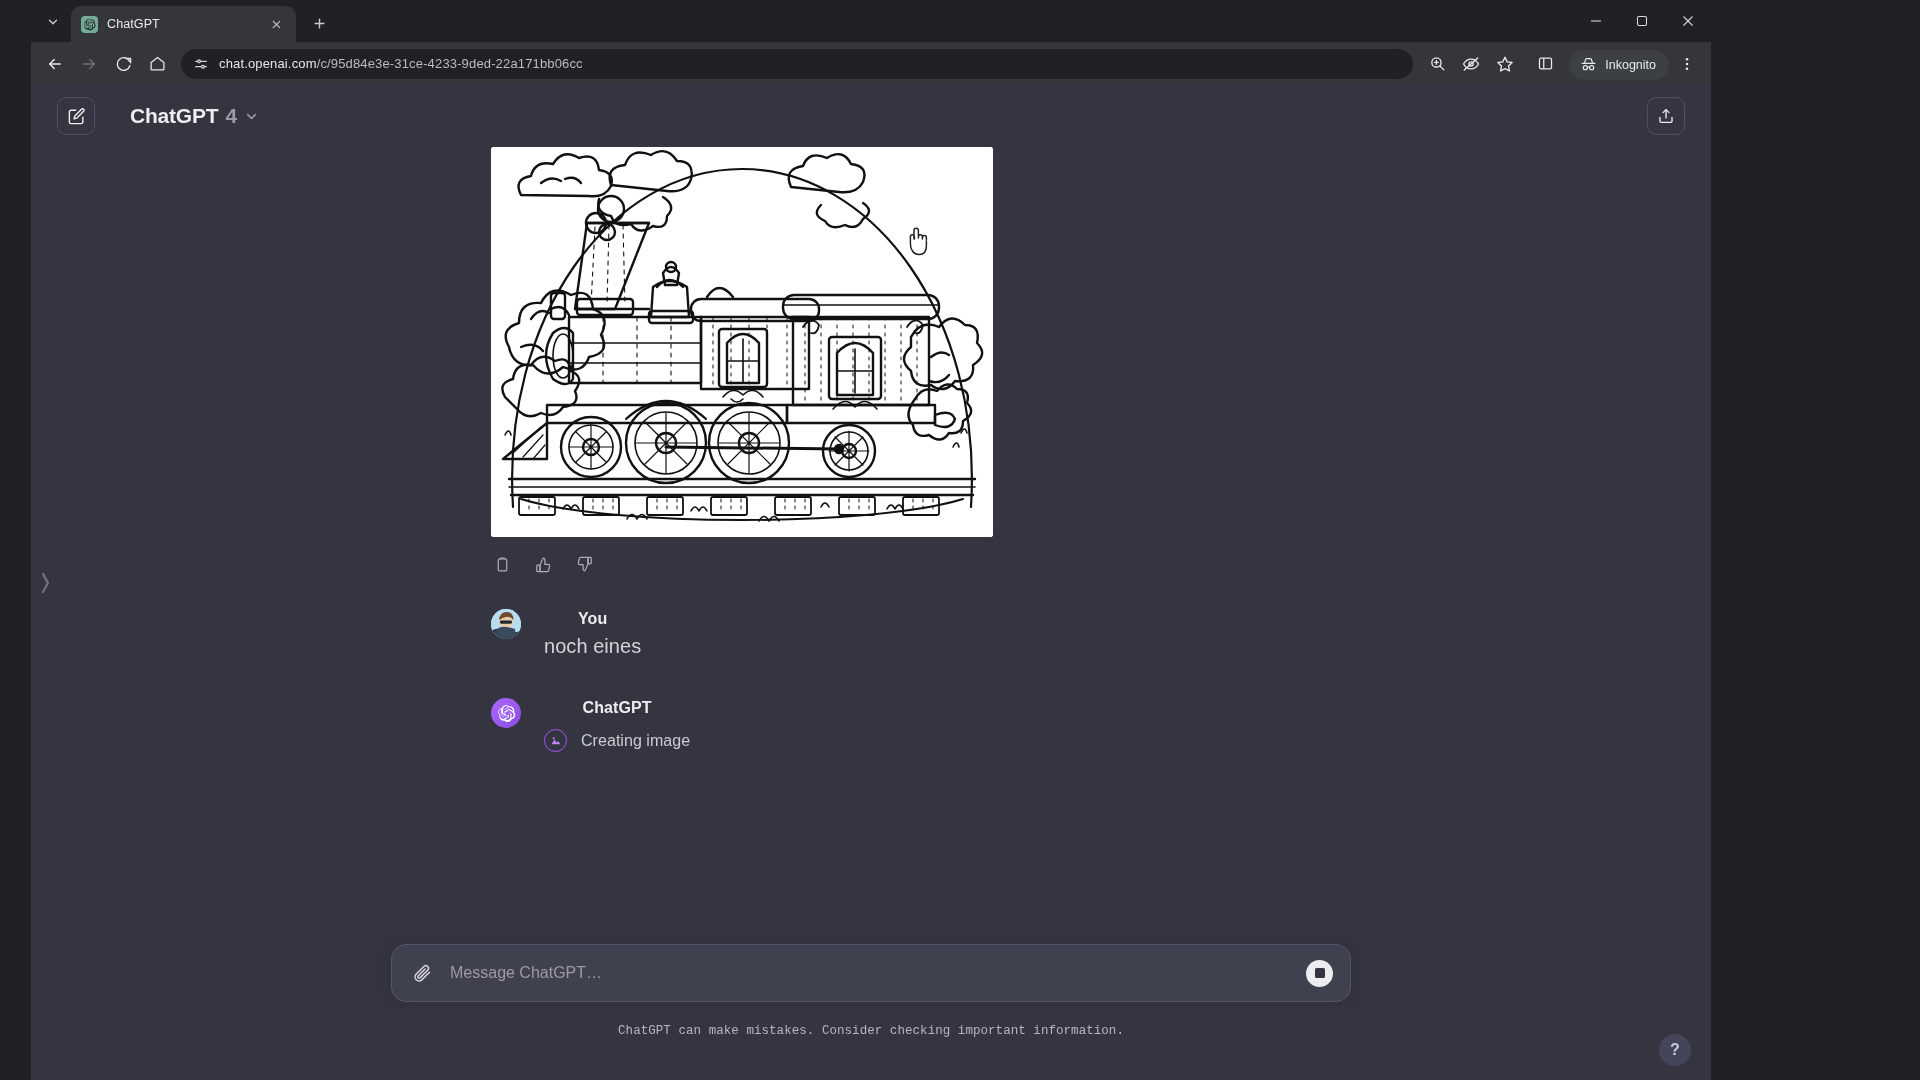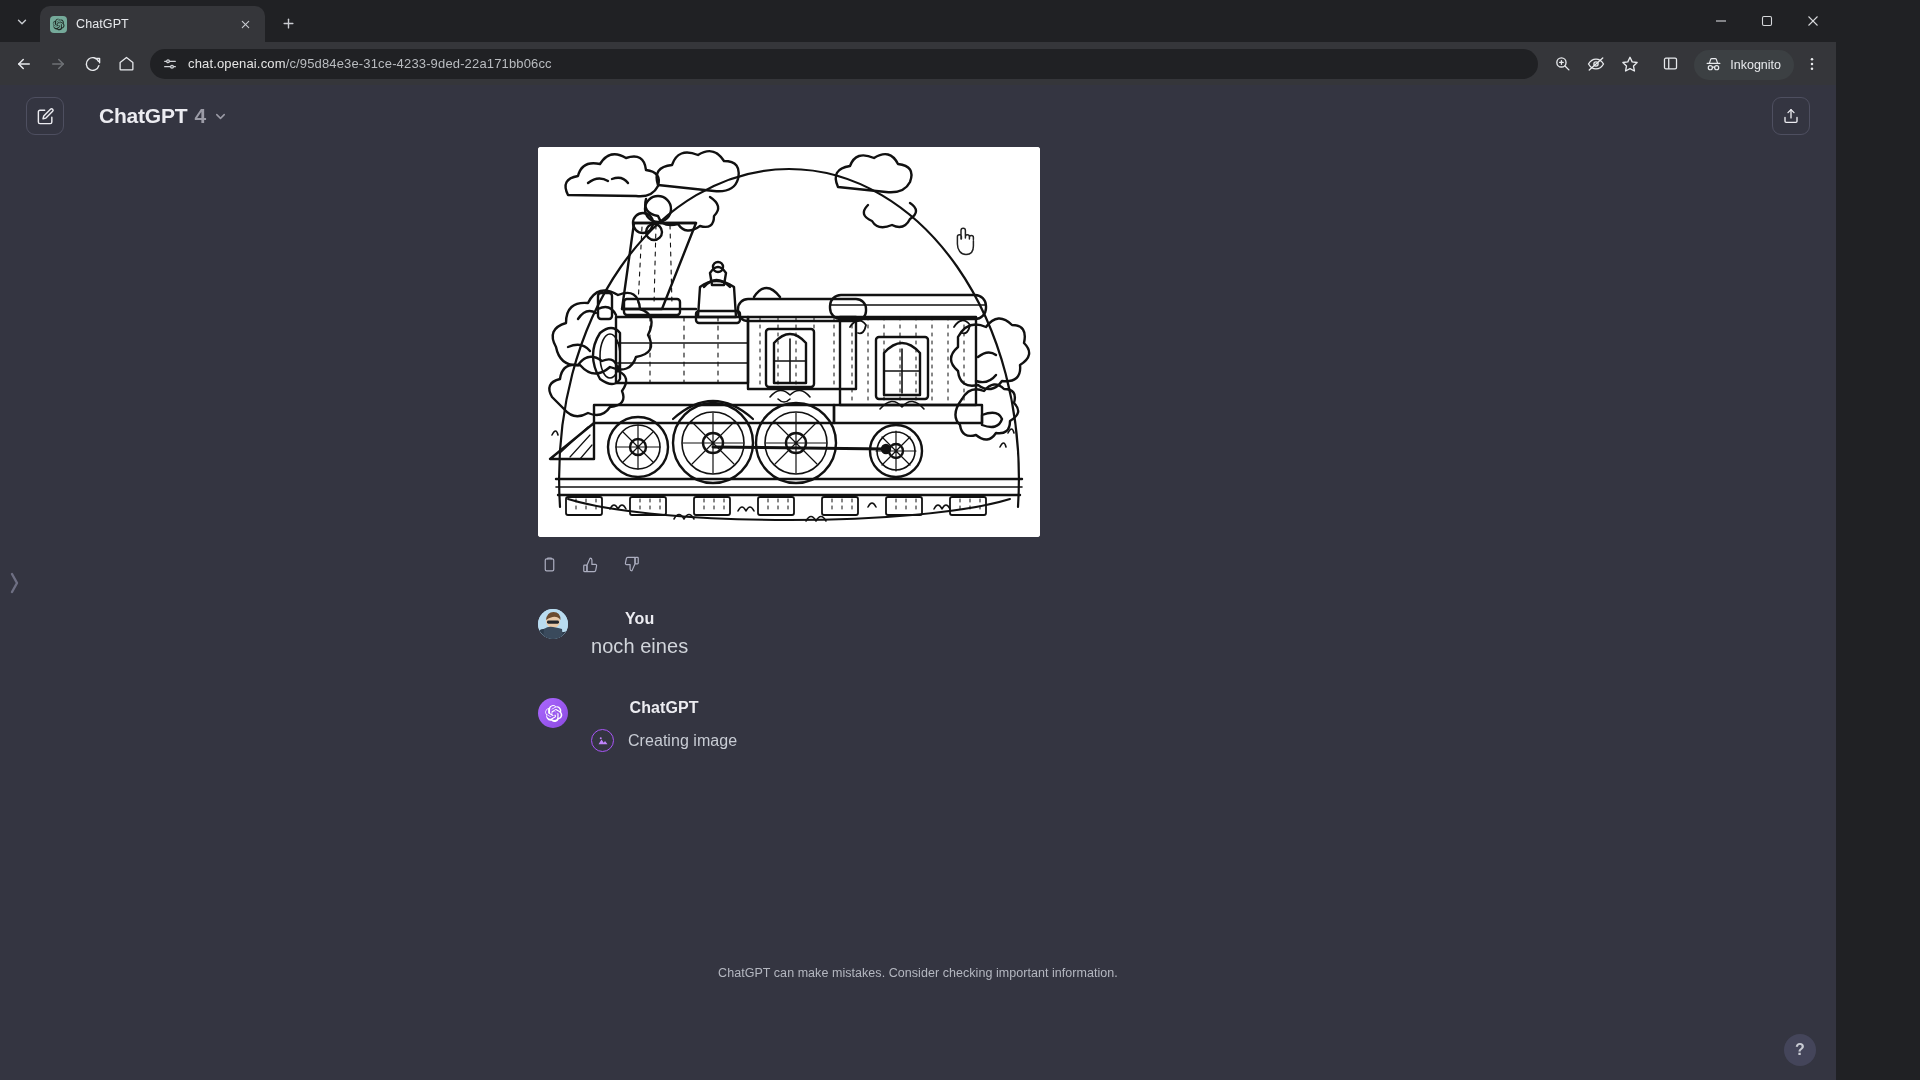--- a/index.html
+++ b/index.html
@@ -4,21 +4,21 @@
 <style>
   * { box-sizing: border-box; margin: 0; padding: 0; }
   html, body {
     width: 1920px; height: 1080px;
     background: #202124;
     font-family: "Liberation Sans", sans-serif;
     overflow: hidden;
   }
 
   
-  .browser { width: 1836px; height: 1080px; display: flex; flex-direction: column; }
+  .browser { width: 1680px; height: 1080px; display: flex; flex-direction: column; margin-left: 31px; }
 
   .tabstrip {
     height: 42px; background: #202124; display: flex; align-items: flex-end;
     padding-left: 4px; position: relative; flex: 0 0 42px;
   }
   .tab-list-btn {
     width: 28px; height: 28px; margin: 0 4px 6px 4px; border-radius: 50%;
     display: flex; align-items: center; justify-content: center; cursor: pointer;
   }
   .tab {
@@ -147,21 +147,21 @@
   .composer-input {
     flex: 1; background: transparent; border: none; outline: none; color: #ececf1;
     font-size: 16px; font-family: "Liberation Sans", sans-serif; padding-left: 15px;
   }
   .composer-input::placeholder { color: #9a9aa8; }
   .stop-btn {
     width: 27px; height: 27px; border-radius: 50%; background: #ececf1;
     display: flex; align-items: center; justify-content: center; cursor: pointer; flex: 0 0 27px;
   }
   .stop-sq { width: 10px; height: 10px; background: #343541; border-radius: 1.5px; }
-  .disclaimer { font-size: 12.5px; color: #b4b7c0; margin-top: 22px; letter-spacing: .05px; }
+  .disclaimer { font-size: 12.5px; color: #b4b7c0; margin-top: 22px; letter-spacing: .05px; font-family: Liberation Mono, monospace; }
 
   .help-btn {
     position: absolute; right: 20px; bottom: 14px; width: 32px; height: 32px;
     border-radius: 50%; background: #44455a; display: flex; align-items: center;
     justify-content: center; cursor: pointer;
   }
   .help-btn span { font-size: 16px; color: #c9ccd4; font-weight: bold; }
 
   .cursor-hand { position: absolute; pointer-events: none; z-index: 50; }
 </style>
@@ -553,20 +553,31 @@
               </div>
               <div class="tool-label">Creating image</div>
             </div>
           </div>
         </div>
 
       </div>
     </div>
 
     <div class="composer-area">
+      <div class="composer">
+        <div class="clip-btn">
+          <svg width="21" height="21" viewBox="0 0 24 24" fill="none" stroke="#d5d7e0" stroke-width="1.7" stroke-linecap="round" stroke-linejoin="round">
+            <path d="M20 10.5 11.2 19.3a4.6 4.6 0 0 1-6.5-6.5l8.9-8.9a3 3 0 0 1 4.3 4.3l-8.8 8.8a1.5 1.5 0 0 1-2.1-2.1l8-8"></path>
+          </svg>
+        </div>
+        <input class="composer-input" value="" placeholder="Message ChatGPT…" style="">
+        <div class="stop-btn">
+          <div class="stop-sq"></div>
+        </div>
+      </div>
       <div class="disclaimer">ChatGPT can make mistakes. Consider checking important information.</div>
     </div>
 
     <div class="help-btn">
       <span>?</span>
     </div>
 
   </div>
 </div>
 

